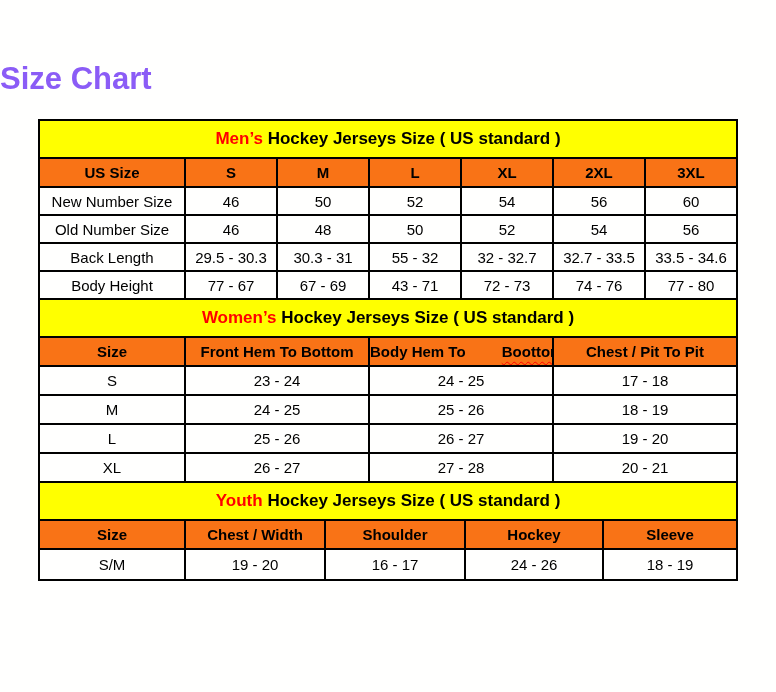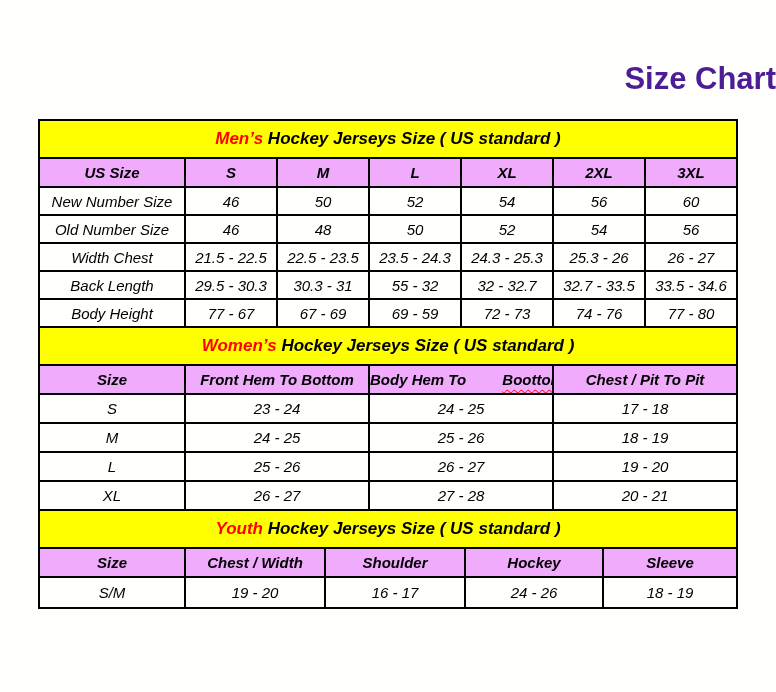--- a/index.html
+++ b/index.html
@@ -10,31 +10,30 @@
     width: 776px;
     height: 692px;
     background: #fffffe;
     font-family: "Liberation Sans", sans-serif;
     color: #000;
     overflow: hidden;
   }
   .page-title {
     margin: 0;
     padding-top: 60px;
-    text-align: right;
+    text-align: left;
     font-size: 31px;
     line-height: 38px;
     font-weight: bold;
-    color: #4c1d95;
+    color: #8b5cf6;
     letter-spacing: 0px;
   }
   .tables-root {
     margin: 21px 0 0 38px;
     width: 637px;
-    font-style: italic;
   }
   table.section {
     border-collapse: collapse;
     table-layout: fixed;
     width: 700px;
   }
   table.section + table.section {
     margin-top: -2px;
   }
   table.section td,
@@ -50,21 +49,21 @@
     background: #ffff00;
     height: 36px;
     font-size: 17px;
     font-weight: bold;
   }
   .band-highlight { color: #ff0000; }
   tr.head-row th {
     height: 27px;
     font-size: 15px;
     font-weight: bold;
-    background: #f0abfc;
+    background: #f97316;
   }
   tr.data-row td, tr.data-row th {
     height: 26px;
     font-size: 15px;
     font-weight: normal;
     background: #fffffe;
   }
   .section-womens tr.data-row td,
   .section-womens tr.data-row th { height: 27px; }
   .section-youth tr.data-row td,
@@ -121,42 +120,33 @@
           <tr class="data-row">
             <th class="row-label-normal">Old Number Size</th>
             <td>46</td>
             <td>48</td>
             <td>50</td>
             <td>52</td>
             <td>54</td>
             <td>56</td>
           </tr>
           <tr class="data-row">
-            <th class="row-label-normal">Width Chest</th>
-            <td>21.5 - 22.5</td>
-            <td>22.5 - 23.5</td>
-            <td>23.5 - 24.3</td>
-            <td>24.3 - 25.3</td>
-            <td>25.3 - 26</td>
-            <td>26 - 27</td>
-          </tr>
-          <tr class="data-row">
             <th class="row-label-normal">Back Length</th>
             <td>29.5 - 30.3</td>
             <td>30.3 - 31</td>
             <td>55 - 32</td>
             <td>32 - 32.7</td>
             <td>32.7 - 33.5</td>
             <td>33.5 - 34.6</td>
           </tr>
           <tr class="data-row">
             <th class="row-label-normal">Body Height</th>
             <td>77 - 67</td>
             <td>67 - 69</td>
-            <td>69 - 59</td>
+            <td>43 - 71</td>
             <td>72 - 73</td>
             <td>74 - 76</td>
             <td>77 - 80</td>
           </tr>
         </tbody>
       </table>
       <table class="section section-womens">
         <colgroup>
           <col style="width: 146px;">
           <col style="width: 184px;">

